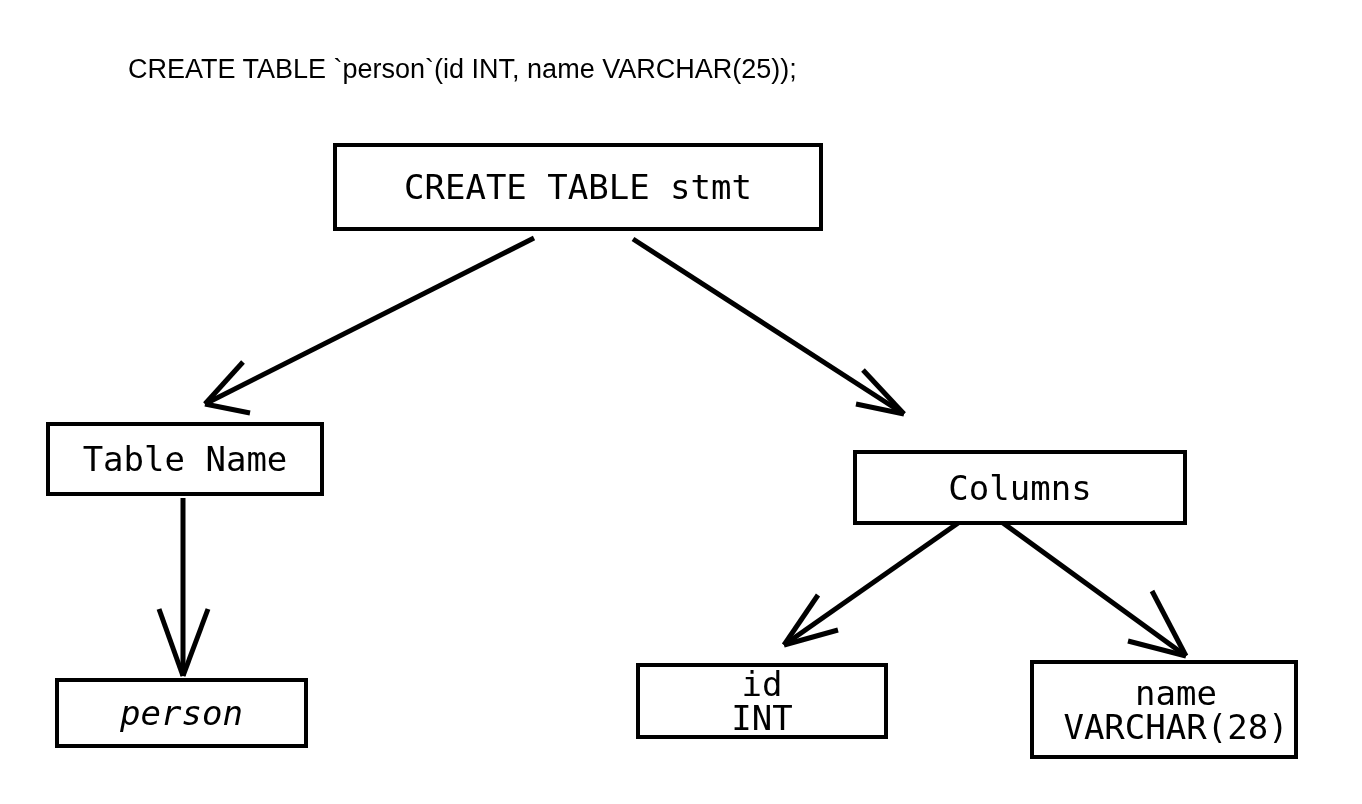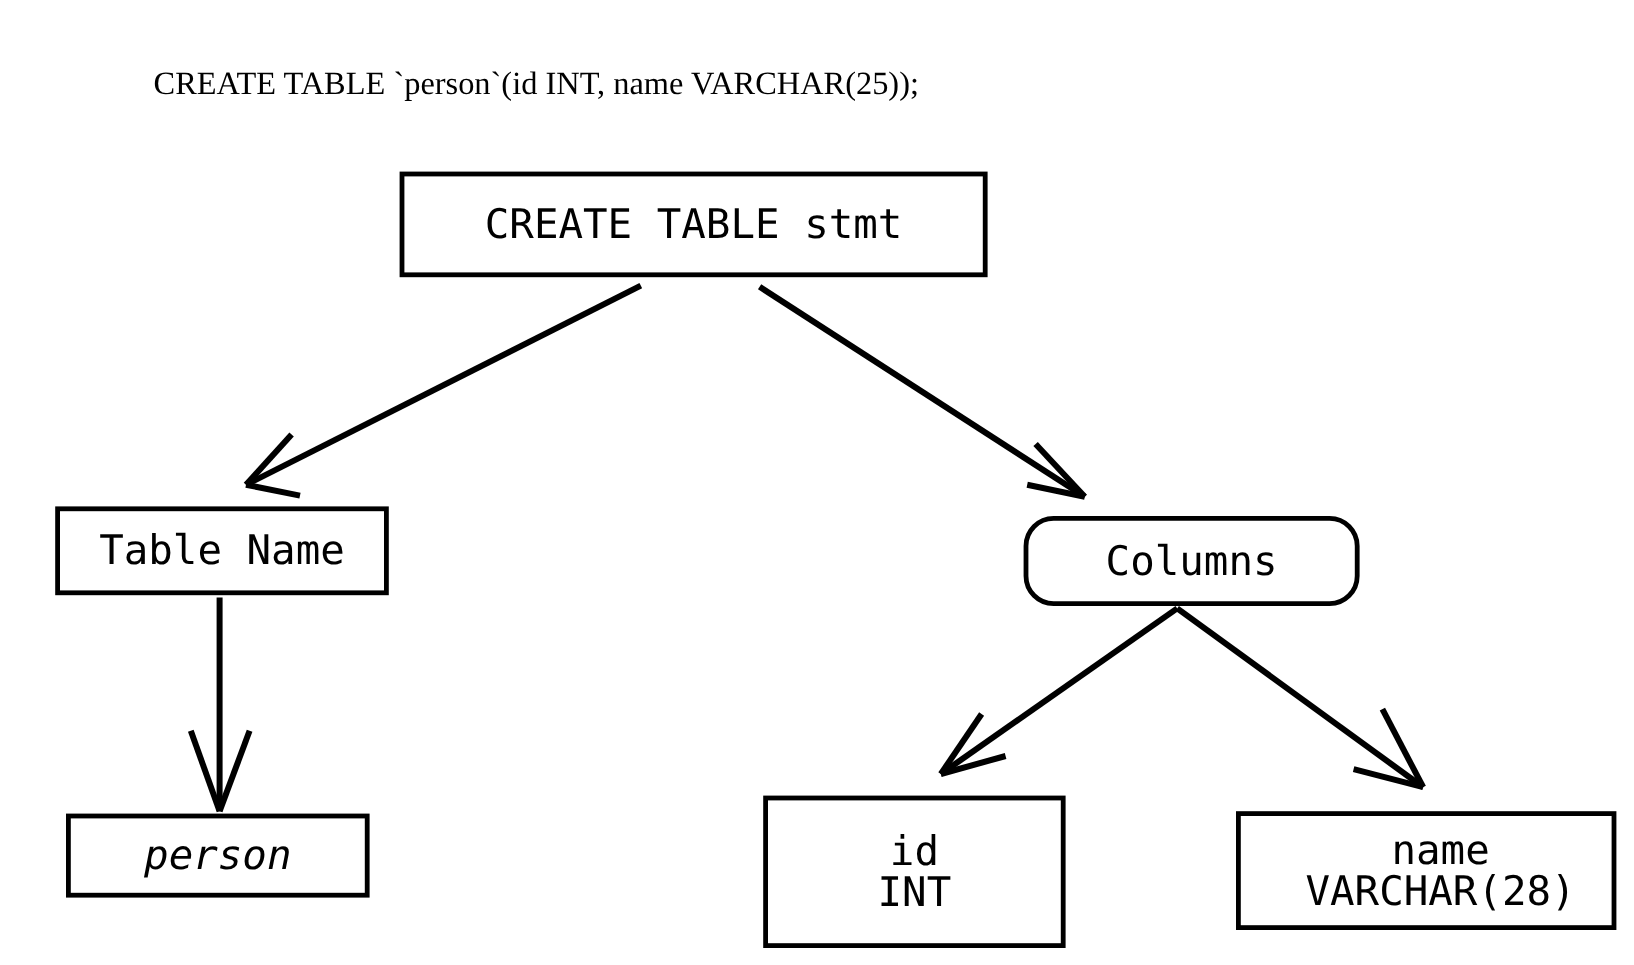--- a/index.html
+++ b/index.html
@@ -13,21 +13,21 @@
     width: 1362px;
     height: 804px;
     background: #ffffff;
     overflow: hidden;
     font-family: "DejaVu Sans Mono", "Liberation Mono", monospace;
   }
   .sql-title {
     position: absolute;
     left: 128px;
     top: 52px;
-    font-family: Liberation Serif, serif;
+    font-family: Liberation Sans, sans-serif;
     font-size: 27px;
     letter-spacing: 0px;
     color: #000000;
     white-space: pre;
     line-height: 34px;
   }
   .node {
     position: absolute;
     box-sizing: border-box;
     background: #ffffff;
@@ -109,27 +109,27 @@
   </div>
 
   <div class="node" style="left:46px; top:422px; width:278px; height:74px;">
     <span class="line1">Table Name</span>
   </div>
 
   <div class="node" style="left:55px; top:678px; width:253px; height:70px;font-style:italic;">
     <span class="line1">person</span>
   </div>
 
-  <div class="node" style="left:853px; top:430px; width:280px; height:75px;border-radius:25px;">
+  <div class="node" style="left:853px; top:450px; width:334px; height:75px;">
     <span class="line1">Columns</span>
   </div>
 
-  <div class="node" style="left:636px; top:663px; width:252px; height:127px;">
+  <div class="node" style="left:636px; top:663px; width:252px; height:76px;">
     <span class="line1">id</span>
     <span class="line2">INT</span>
   </div>
 
-  <div class="node" style="left:1030px; top:676px; width:317px; height:99px;padding-left:24px;">
+  <div class="node" style="left:1030px; top:660px; width:268px; height:99px;padding-left:24px;">
     <span class="line1">name</span>
     <span class="line2">VARCHAR(28)</span>
   </div>
 
 </div>
 
 </body></html>

